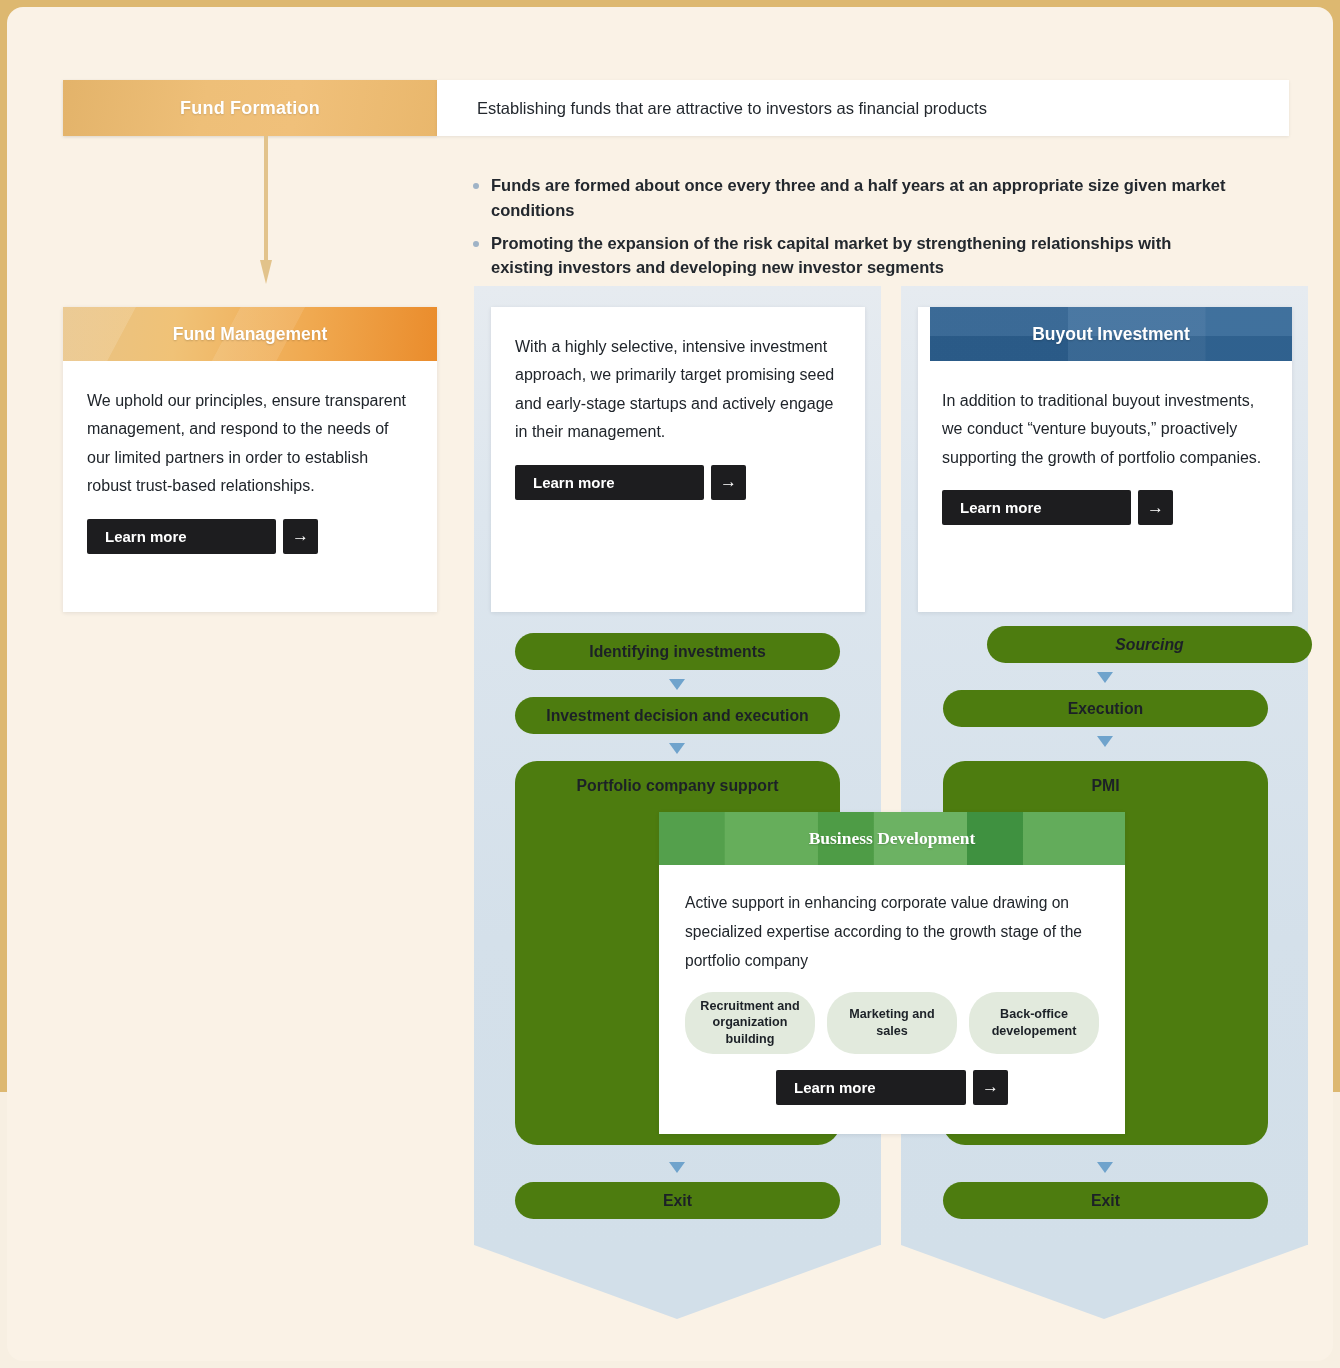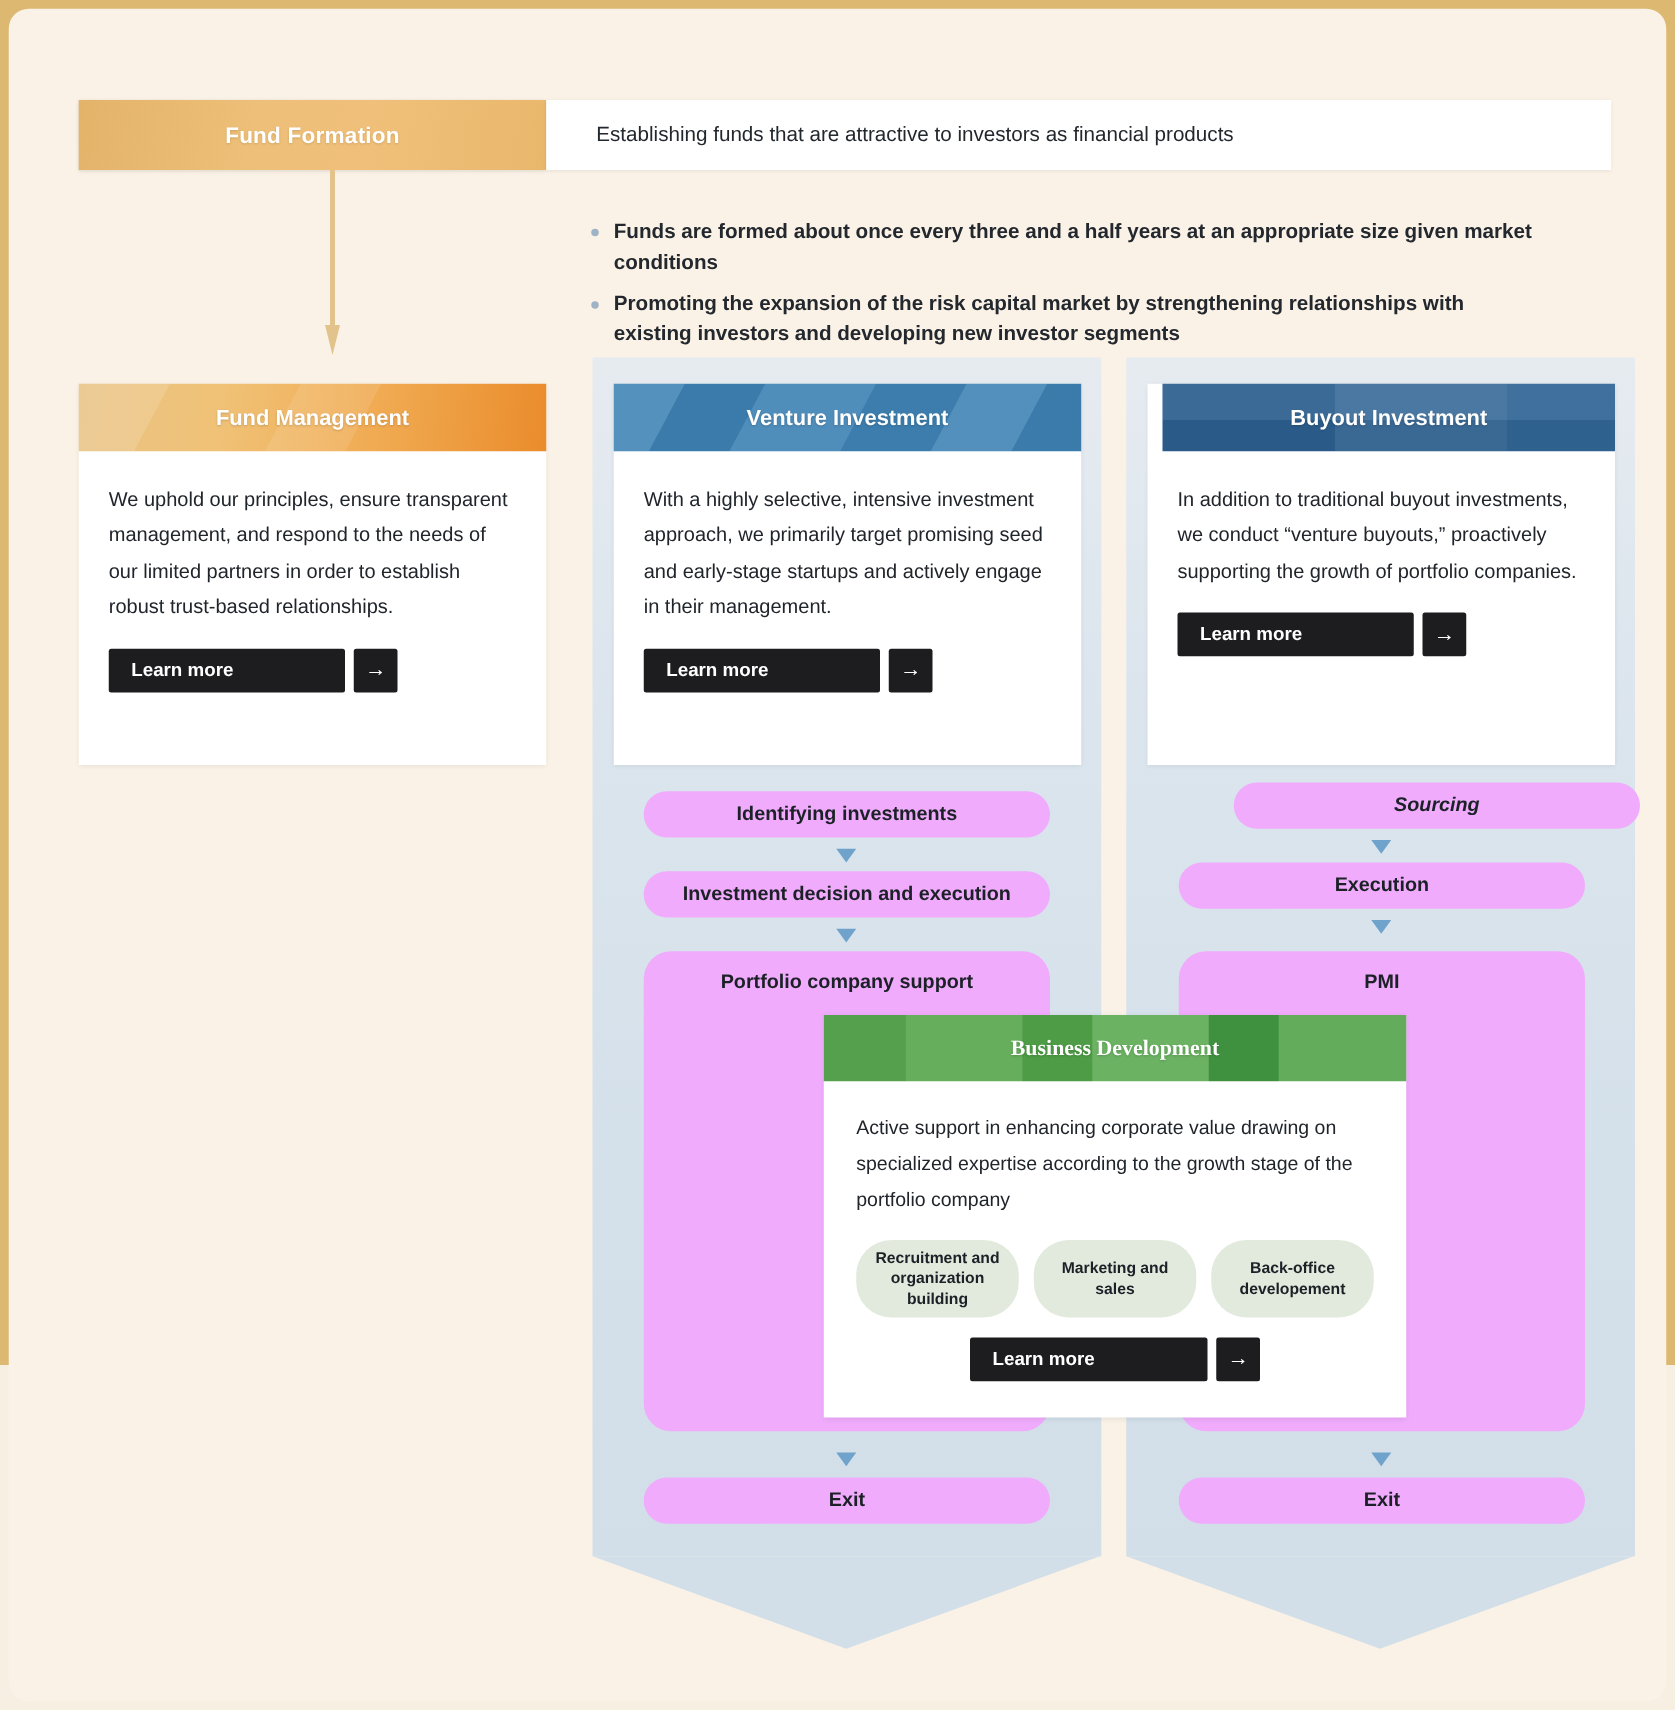--- a/index.html
+++ b/index.html
@@ -168,21 +168,21 @@
   }
   #card-fm .learn-btn { width: 189px; }
   #card-vi .learn-btn { width: 189px; }
   #card-bi .learn-btn { width: 189px; }
   #card-bd .learn-row { justify-content: center; margin-top: 16px; }
   #card-bd .learn-btn { width: 190px; }
 
   
   .step {
     position: absolute;
-    background: #f0abfc;
+    background: #4d7c0f;
     border-radius: 22px;
     display: flex; align-items: center; justify-content: center;
     color: #1c2127; font-size: 15.8px; font-weight: bold;
   }
   .step.tall { align-items: flex-start; padding-top: 16px; }
   .tri {
     position: absolute;
     width: 0; height: 0;
     border-left: 8px solid transparent;
     border-right: 8px solid transparent;
@@ -270,23 +270,20 @@
     <div class="card-body">
       <p>We uphold our principles, ensure transparent management, and respond to the needs of our limited partners in order to establish robust trust-based relationships.</p>
       <div class="learn-row">
         <div class="learn-btn">Learn more</div>
         <div class="learn-arrow">→</div>
       </div>
     </div>
   </div>
 
   <div class="card" id="card-vi">
-    <div class="card-head">
-      <span class="ttl">Venture Investment</span>
-    </div>
     <div class="card-body">
       <p>With a highly selective, intensive investment approach, we primarily target promising seed and early-stage startups and actively engage in their management.</p>
       <div class="learn-row">
         <div class="learn-btn">Learn more</div>
         <div class="learn-arrow">→</div>
       </div>
     </div>
   </div>
 
   <div class="card" id="card-bi">

